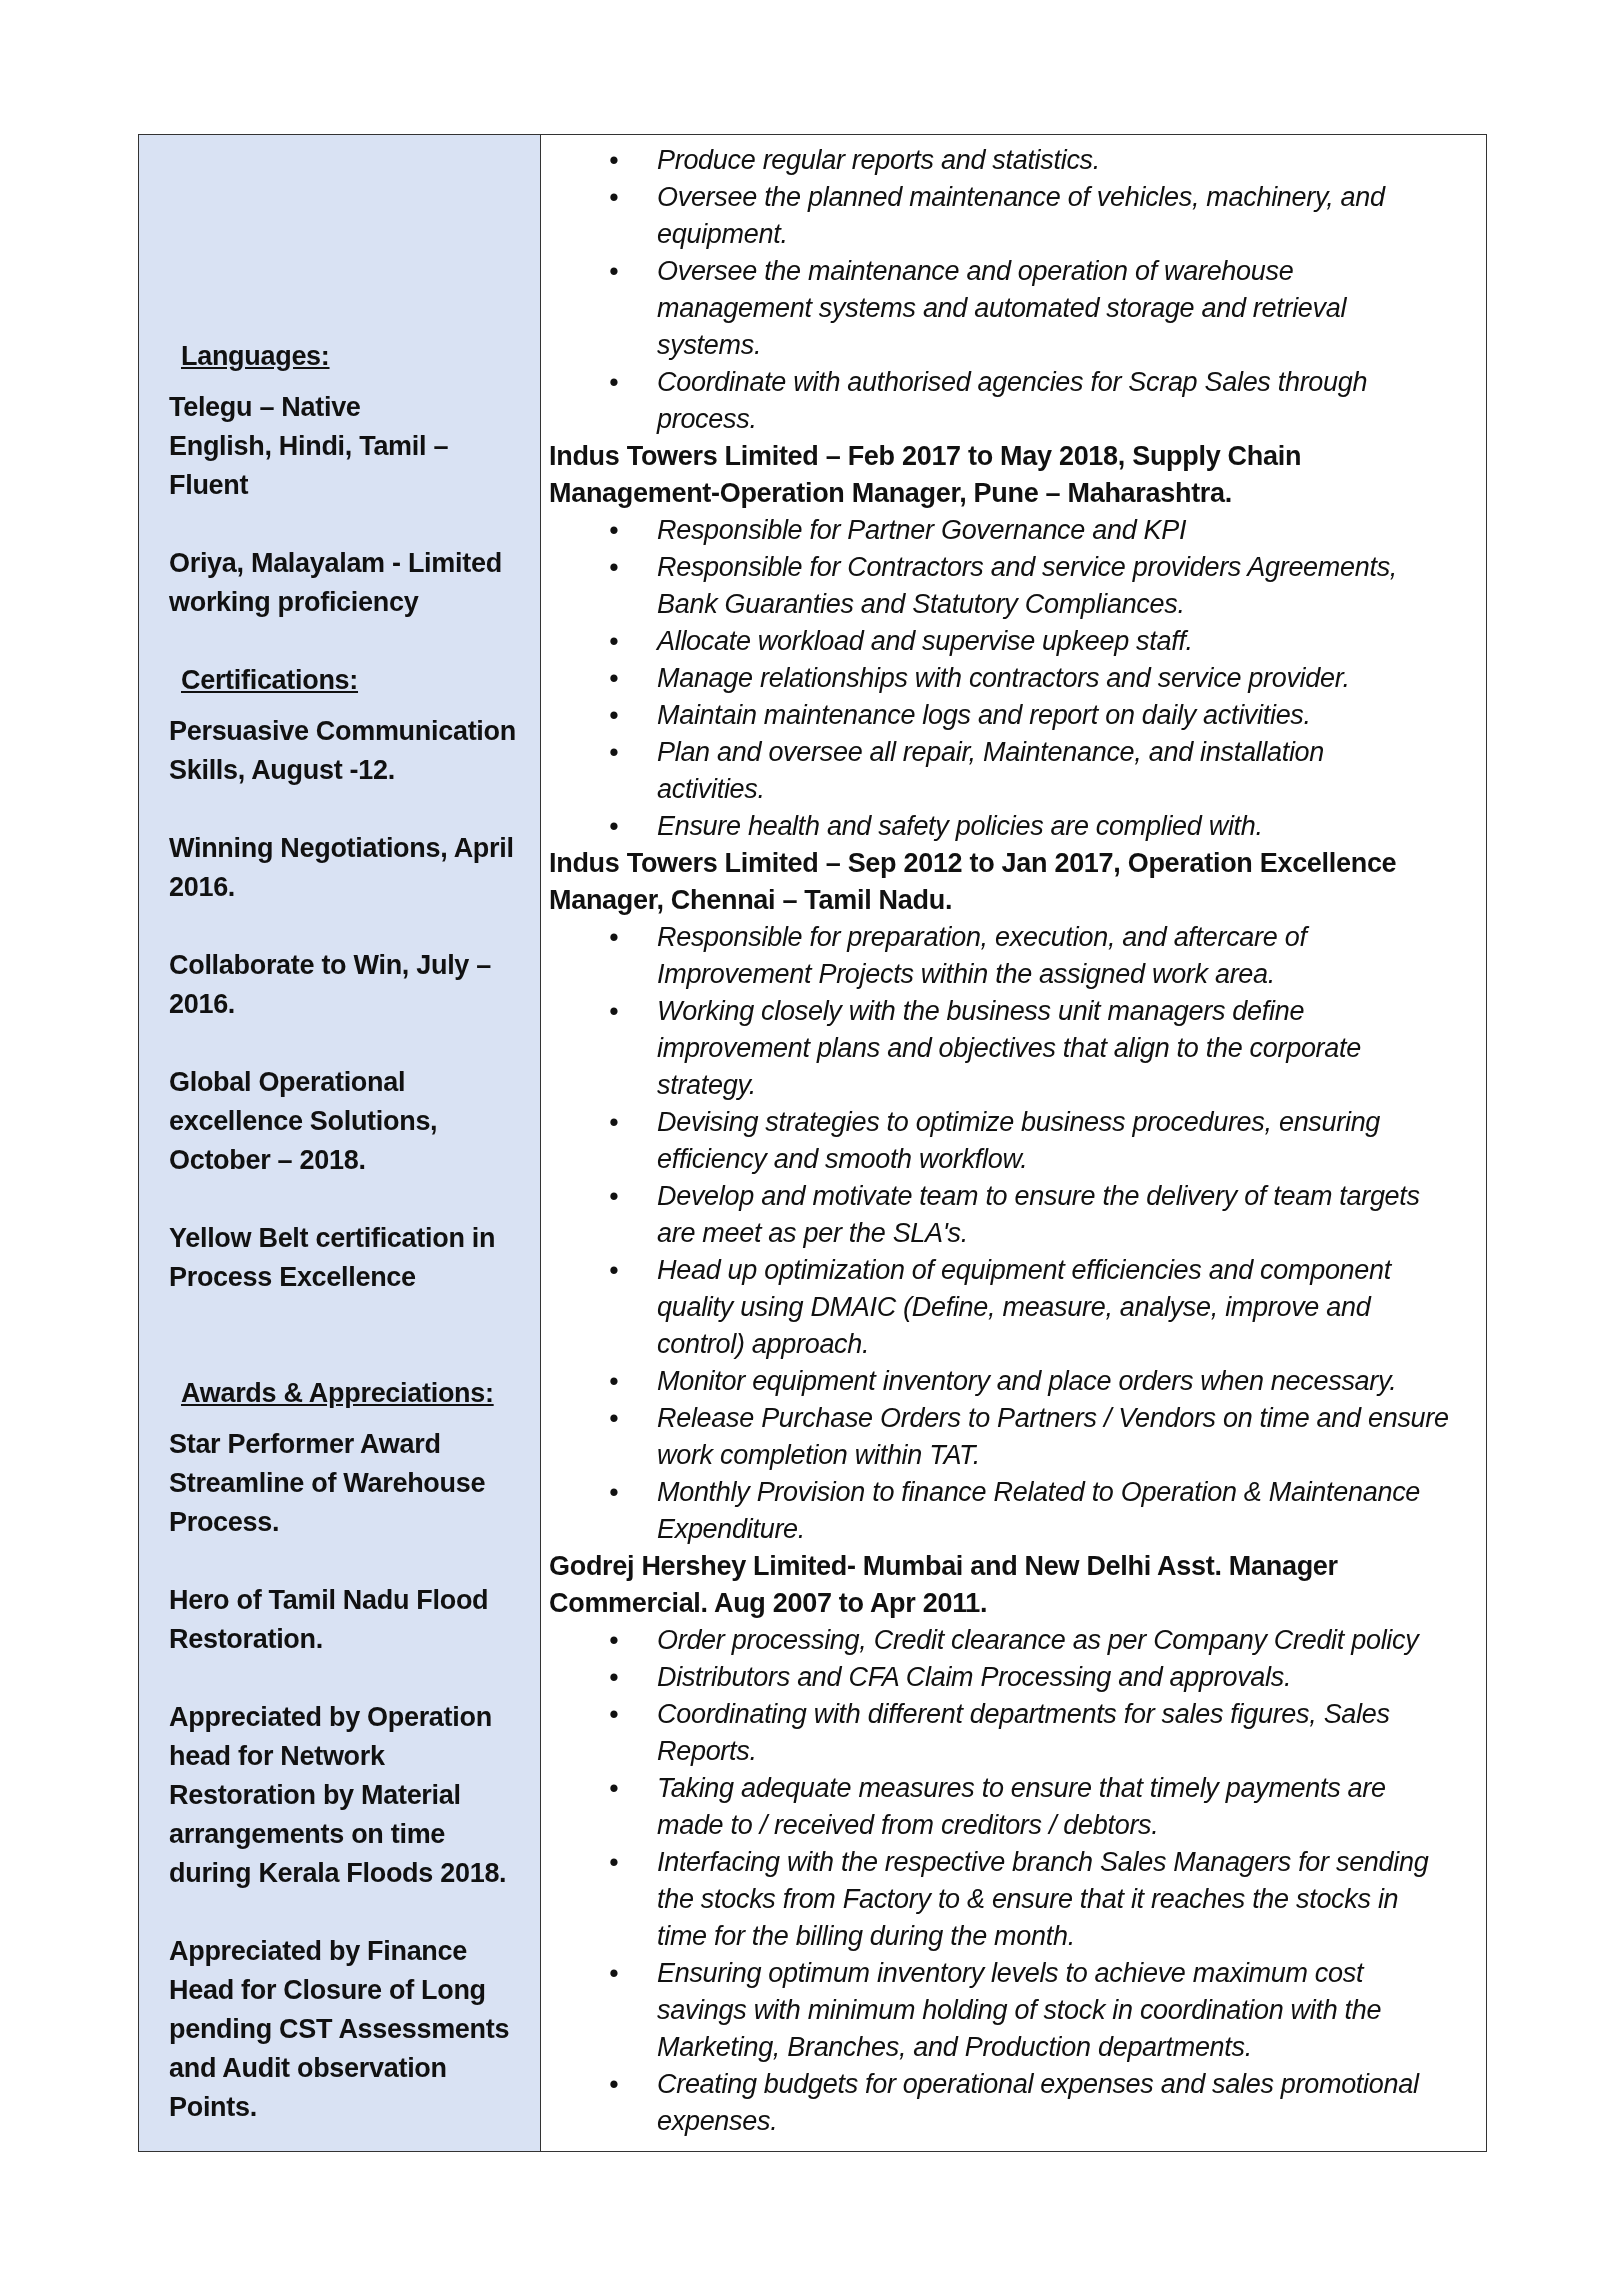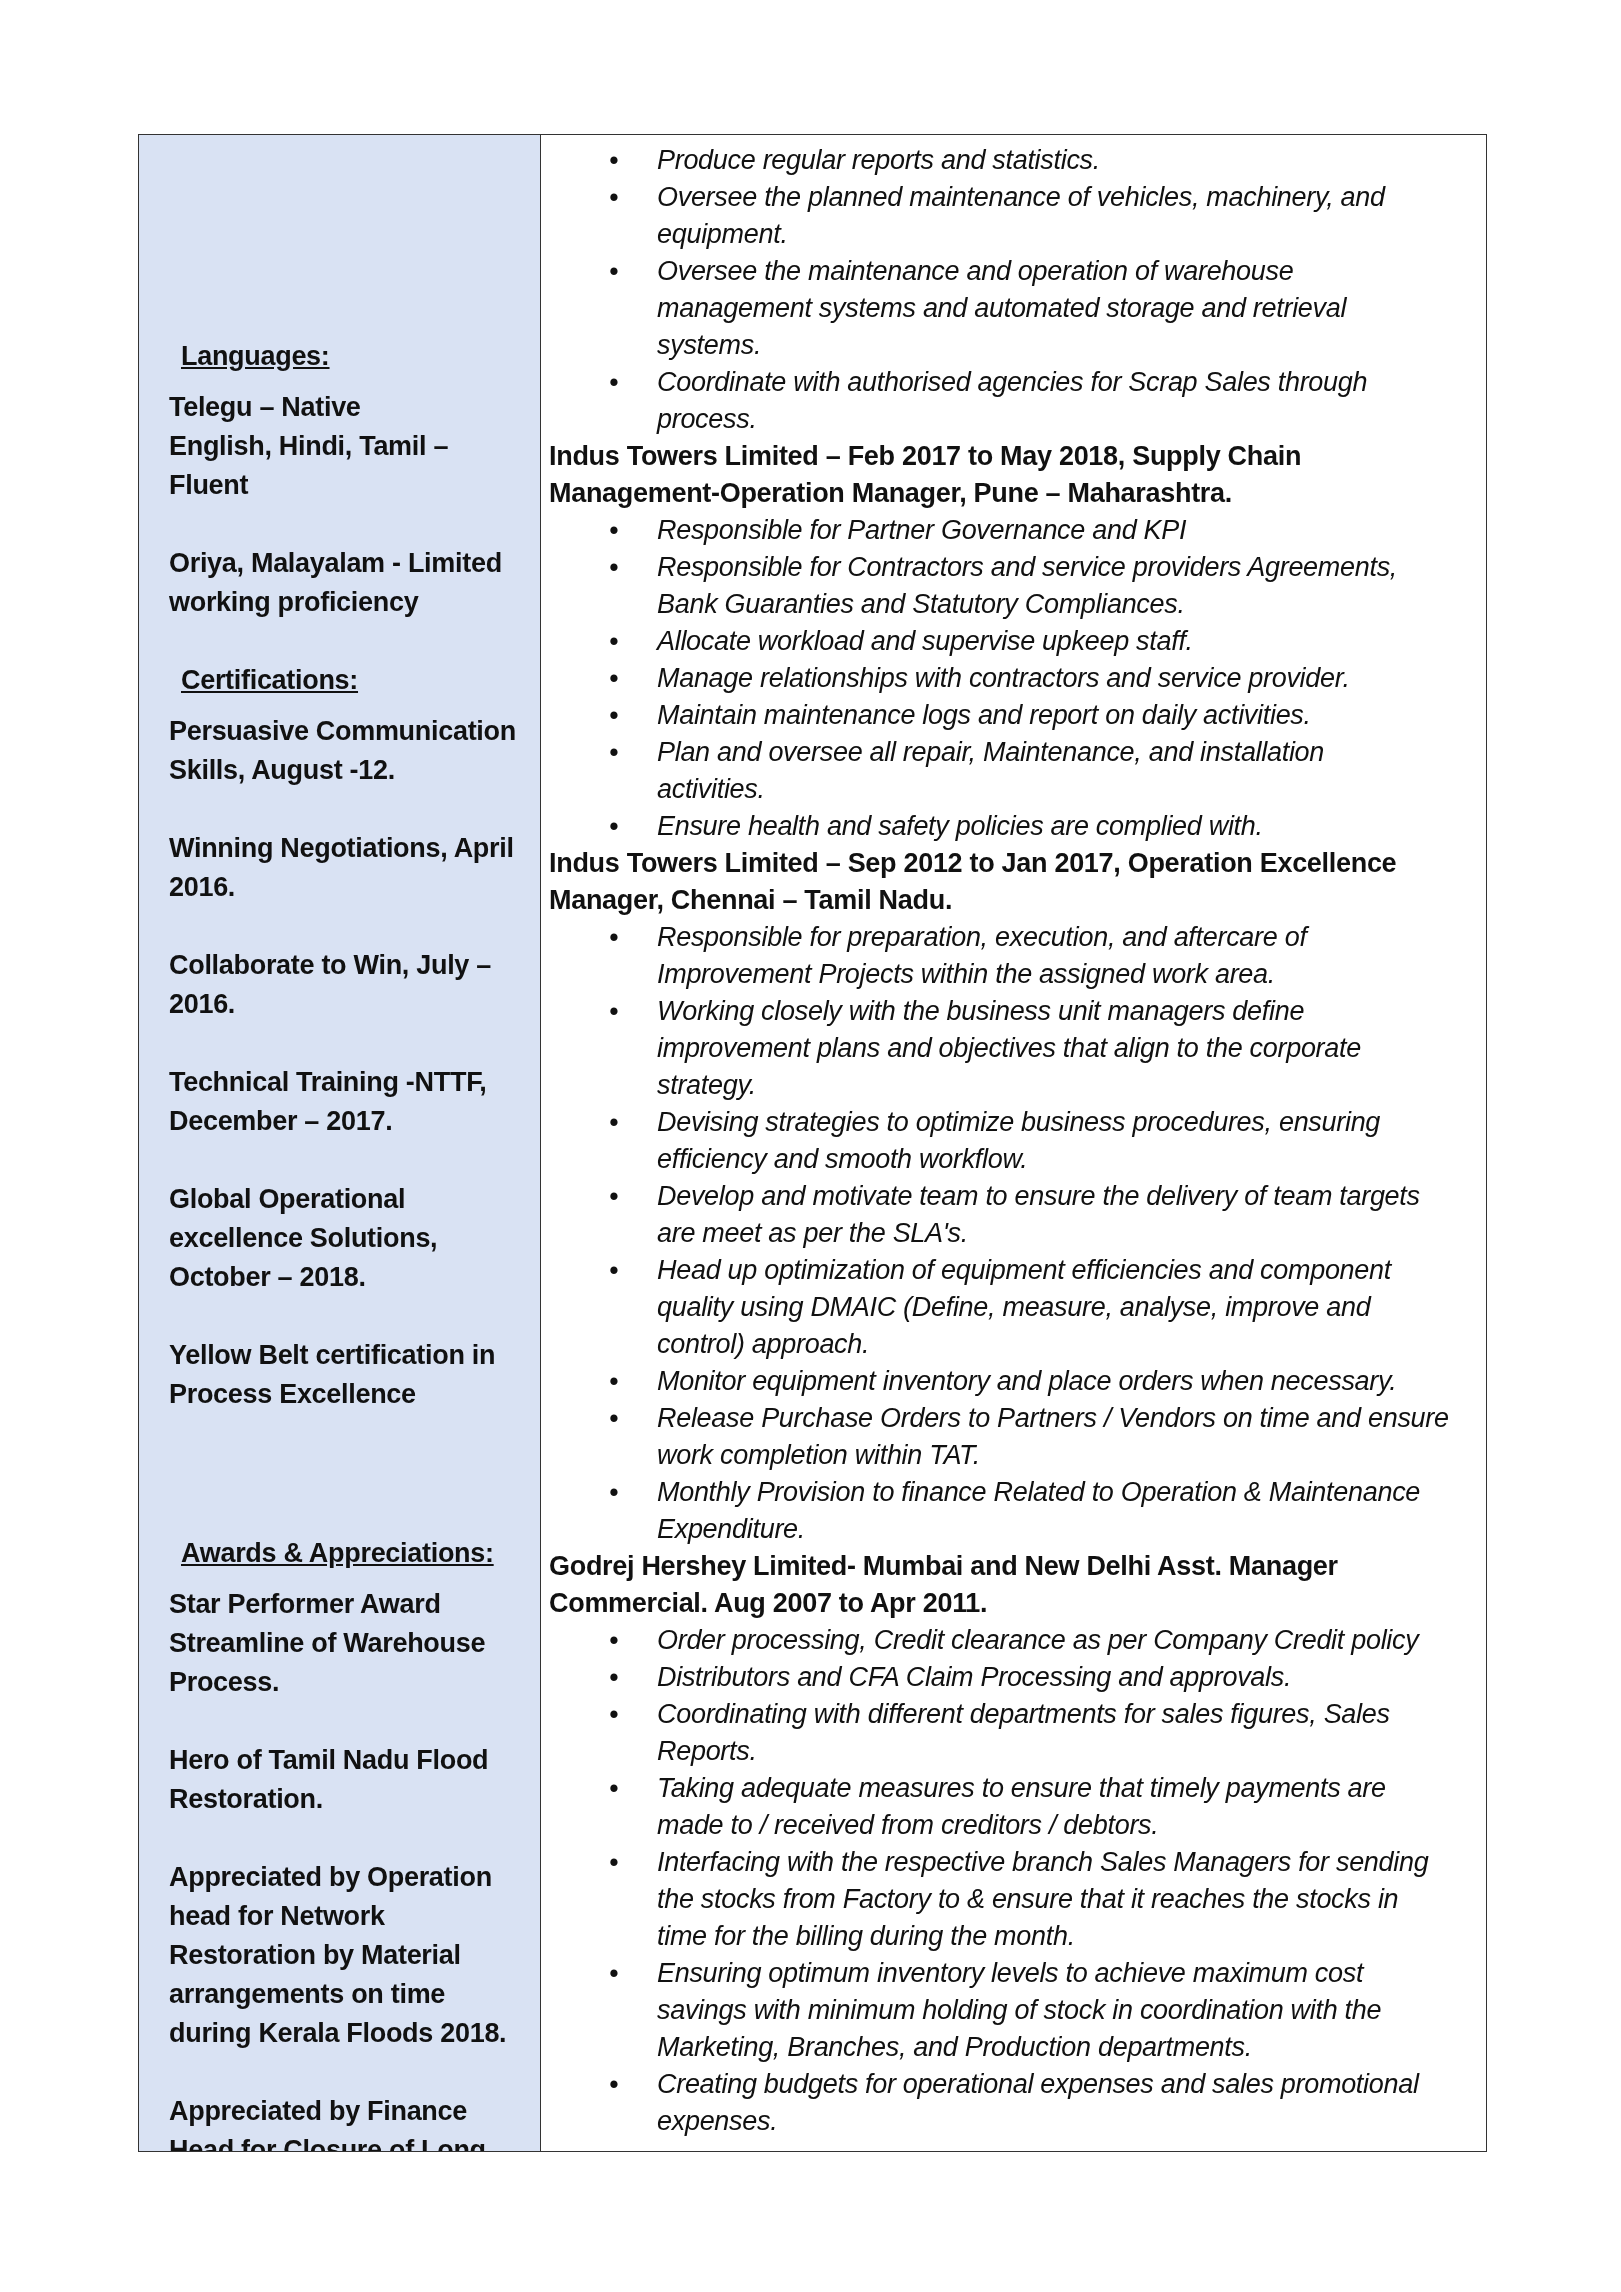--- a/index.html
+++ b/index.html
@@ -53,21 +53,21 @@
   .para-heading {
     margin: 12px;
     font-weight: bold;
     text-decoration: underline;
     white-space: pre-line;
   }
   .para-bold {
     font-weight: bold;
   }
   .gap-extra {
-    margin-bottom: 120px;
+    margin-bottom: 77px;
   }
   .last-para {
     margin-bottom: 0;
   }
   .bullet-list {
     list-style: none;
     margin: 0;
     padding: 0 0 0 116px;
     font-style: italic;
   }
@@ -99,22 +99,20 @@
 English, Hindi, Tamil – Fluent</div>
     <div class="para">Oriya, Malayalam - Limited
 working proficiency</div>
     <div class="para-heading">Certifications:</div>
     <div class="para">Persuasive Communication
 Skills, August -12.</div>
     <div class="para">Winning Negotiations, April
 2016.</div>
     <div class="para">Collaborate to Win, July –
 2016.</div>
-    <div class="para para-bold">Technical Training -NTTF,
-December – 2017.</div>
     <div class="para">Global Operational
 excellence Solutions,
 October – 2018.</div>
     <div class="para gap-extra">Yellow Belt certification in
 Process Excellence</div>
     <div class="para-heading">Awards &amp; Appreciations:</div>
     <div class="para">Star Performer Award
 Streamline of Warehouse
 Process.</div>
     <div class="para">Hero of Tamil Nadu Flood

